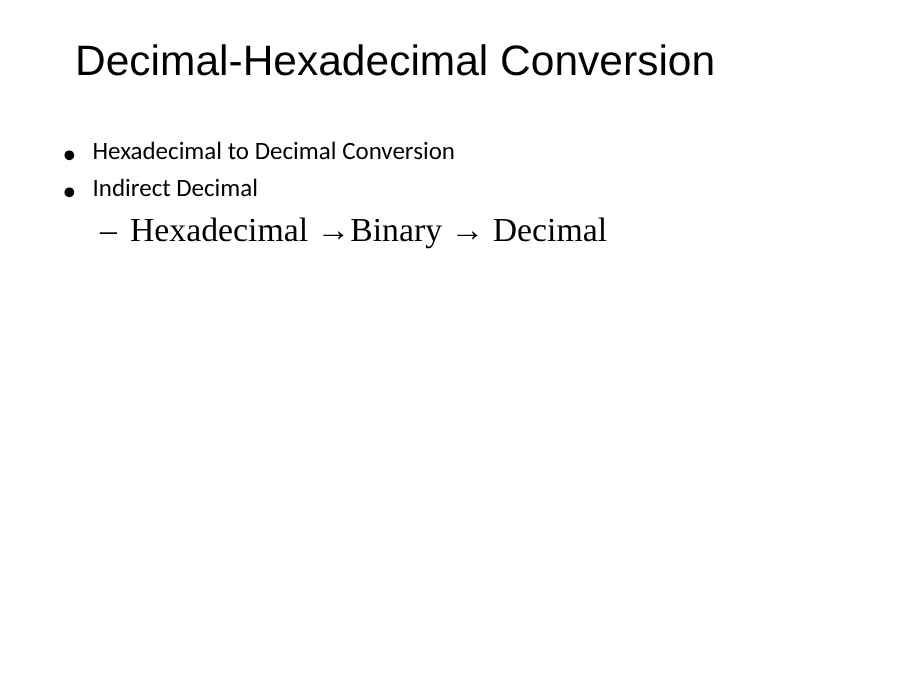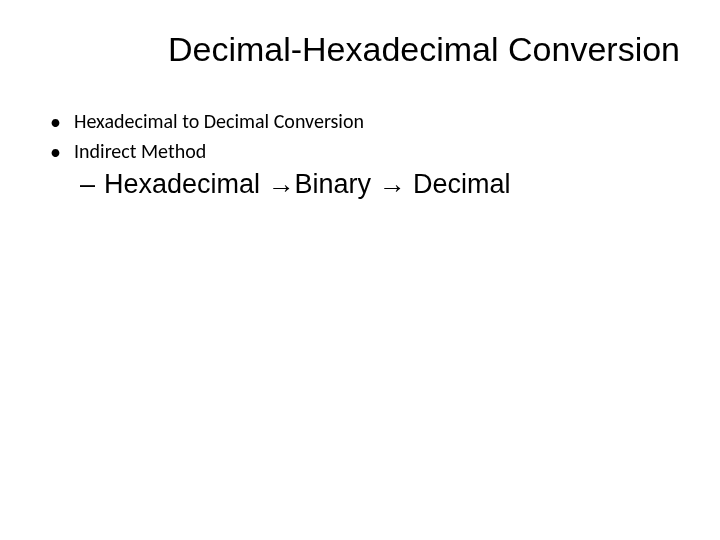--- a/index.html
+++ b/index.html
@@ -12,21 +12,21 @@
       height: 540px;
       background: #ffffff;
       font-family: Arial, Helvetica, sans-serif;
       color: #000000;
       padding: 30px 40px;
       overflow: hidden;
     }
     .title {
       font-size: 34px;
       font-weight: normal;
-      text-align: right;
+      text-align: left;
       margin-bottom: 40px;
       margin-left: 20px;
     }
     .bullet-list {
       list-style: none;
       padding-left: 10px;
     }
     .bullet-item {
       font-size: 20px;
       font-family: Calibri, Arial, sans-serif;
@@ -35,34 +35,34 @@
       position: relative;
     }
     .bullet-item::before {
       content: "•";
       position: absolute;
       left: 0;
       font-size: 22px;
     }
     .sub-item {
       font-size: 27px;
-      font-family: Liberation Sans, sans-serif;
+      font-family: Liberation Serif, serif;
       margin-bottom: 6px;
       padding-left: 54px;
       position: relative;
     }
     .sub-item::before {
       content: "–";
       position: absolute;
       left: 30px;
       font-size: 27px;
     }
   </style>
 </head>
 <body>
 
 <h1 class="title">Decimal-Hexadecimal Conversion</h1>
 
 <ul class="bullet-list">
   <li class="bullet-item">Hexadecimal to Decimal Conversion</li>
-  <li class="bullet-item">Indirect Method</li>
+  <li class="bullet-item">Indirect Decimal</li>
   <li class="sub-item">Hexadecimal →Binary → Decimal</li>
 </ul>
 
 </body></html>

